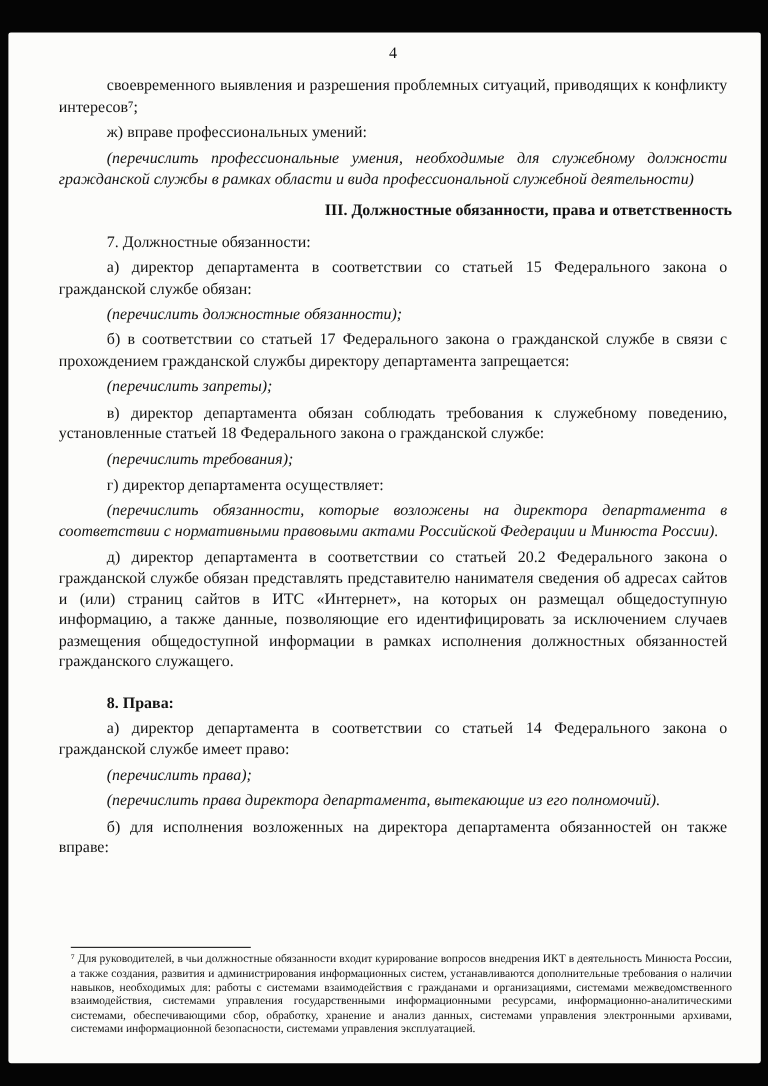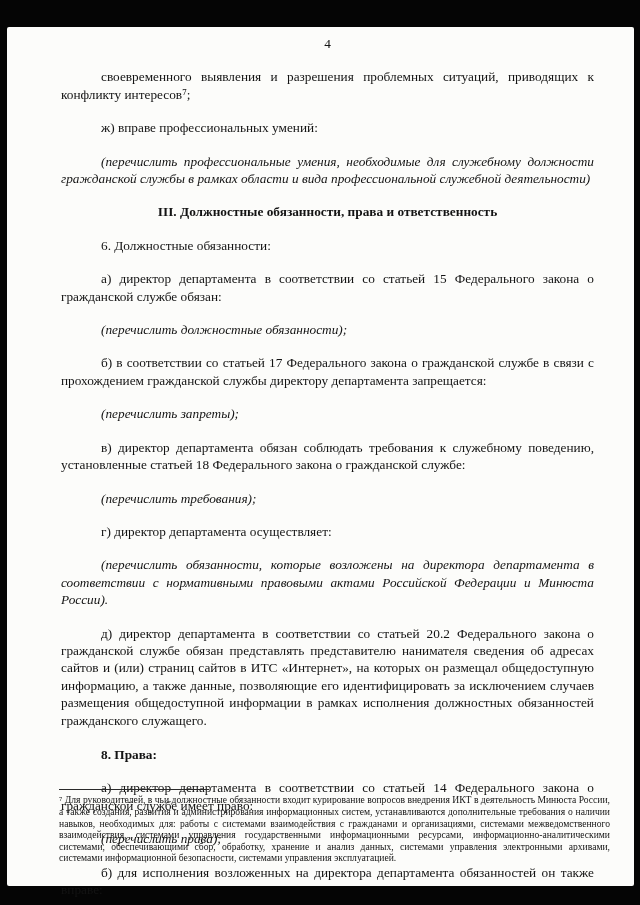--- a/index.html
+++ b/index.html
@@ -24,28 +24,28 @@
   .content {
     padding: 8px 24px 0 38px;
     font-size: 13.3px;
     line-height: 17.4px;
   }
   .page-number {
     text-align: center;
     margin: 0 0 10px 0;
   }
   .para {
-    margin: 16px;
+    margin: 4px;
     text-align: justify;
     text-indent: 40px;
   }
   .ital { font-style: italic; }
   .heading {
     margin: 9px 0 9px 0;
-    text-align: center;
+    text-align: right;
     font-weight: bold;
     text-indent: 0;
   }
   .space-before { margin-top: 17px; font-weight: bold; }
   .footnote-block {
     position: absolute;
     left: 52px;
     right: 24px;
     bottom: 22px;
   }
@@ -68,36 +68,36 @@
   <div class="page">
     <div class="content">
       <p class="page-number">4</p>
 
       <p class="para">своевременного выявления и разрешения проблемных ситуаций, приводящих к конфликту интересов⁷;</p>
       <p class="para">ж) вправе профессиональных умений:</p>
       <p class="para ital">(перечислить профессиональные умения, необходимые для служебному должности гражданской службы в рамках области и вида профессиональной служебной деятельности)</p>
 
       <p class="para heading">III. Должностные обязанности, права и ответственность</p>
 
-      <p class="para">6. Должностные обязанности:</p>
+      <p class="para">7. Должностные обязанности:</p>
       <p class="para">а) директор департамента в соответствии со статьей 15 Федерального закона о гражданской службе обязан:</p>
       <p class="para ital">(перечислить должностные обязанности);</p>
       <p class="para">б) в соответствии со статьей 17 Федерального закона о гражданской службе в связи с прохождением гражданской службы директору департамента запрещается:</p>
       <p class="para ital">(перечислить запреты);</p>
       <p class="para">в) директор департамента обязан соблюдать требования к служебному поведению, установленные статьей 18 Федерального закона о гражданской службе:</p>
       <p class="para ital">(перечислить требования);</p>
       <p class="para">г) директор департамента осуществляет:</p>
       <p class="para ital">(перечислить обязанности, которые возложены на директора департамента в соответствии с нормативными правовыми актами Российской Федерации и Минюста России).</p>
       <p class="para">д) директор департамента в соответствии со статьей 20.2 Федерального закона о гражданской службе обязан представлять представителю нанимателя сведения об адресах сайтов и (или) страниц сайтов в ИТС «Интернет», на которых он размещал общедоступную информацию, а также данные, позволяющие его идентифицировать за исключением случаев размещения общедоступной информации в рамках исполнения должностных обязанностей гражданского служащего.</p>
 
       <p class="para space-before">8. Права:</p>
       <p class="para">а) директор департамента в соответствии со статьей 14 Федерального закона о гражданской службе имеет право:</p>
       <p class="para ital">(перечислить права);</p>
+      <p class="para ital">(перечислить права директора департамента, вытекающие из его полномочий).</p>
       <p class="para">б) для исполнения возложенных на директора департамента обязанностей он также вправе:</p>
-      <p class="para ital">(перечислить права директора департамента, вытекающие из его полномочий).</p>
     </div>
 
     <div class="footnote-block">
       <div class="footnote-sep"></div>
       <p class="footnote">⁷ Для руководителей, в чьи должностные обязанности входит курирование вопросов внедрения ИКТ в деятельность Минюста России, а также создания, развития и администрирования информационных систем, устанавливаются дополнительные требования о наличии навыков, необходимых для: работы с системами взаимодействия с гражданами и организациями, системами межведомственного взаимодействия, системами управления государственными информационными ресурсами, информационно-аналитическими системами, обеспечивающими сбор, обработку, хранение и анализ данных, системами управления электронными архивами, системами информационной безопасности, системами управления эксплуатацией.</p>
     </div>
   </div>
 </div>
 
 </body></html>

